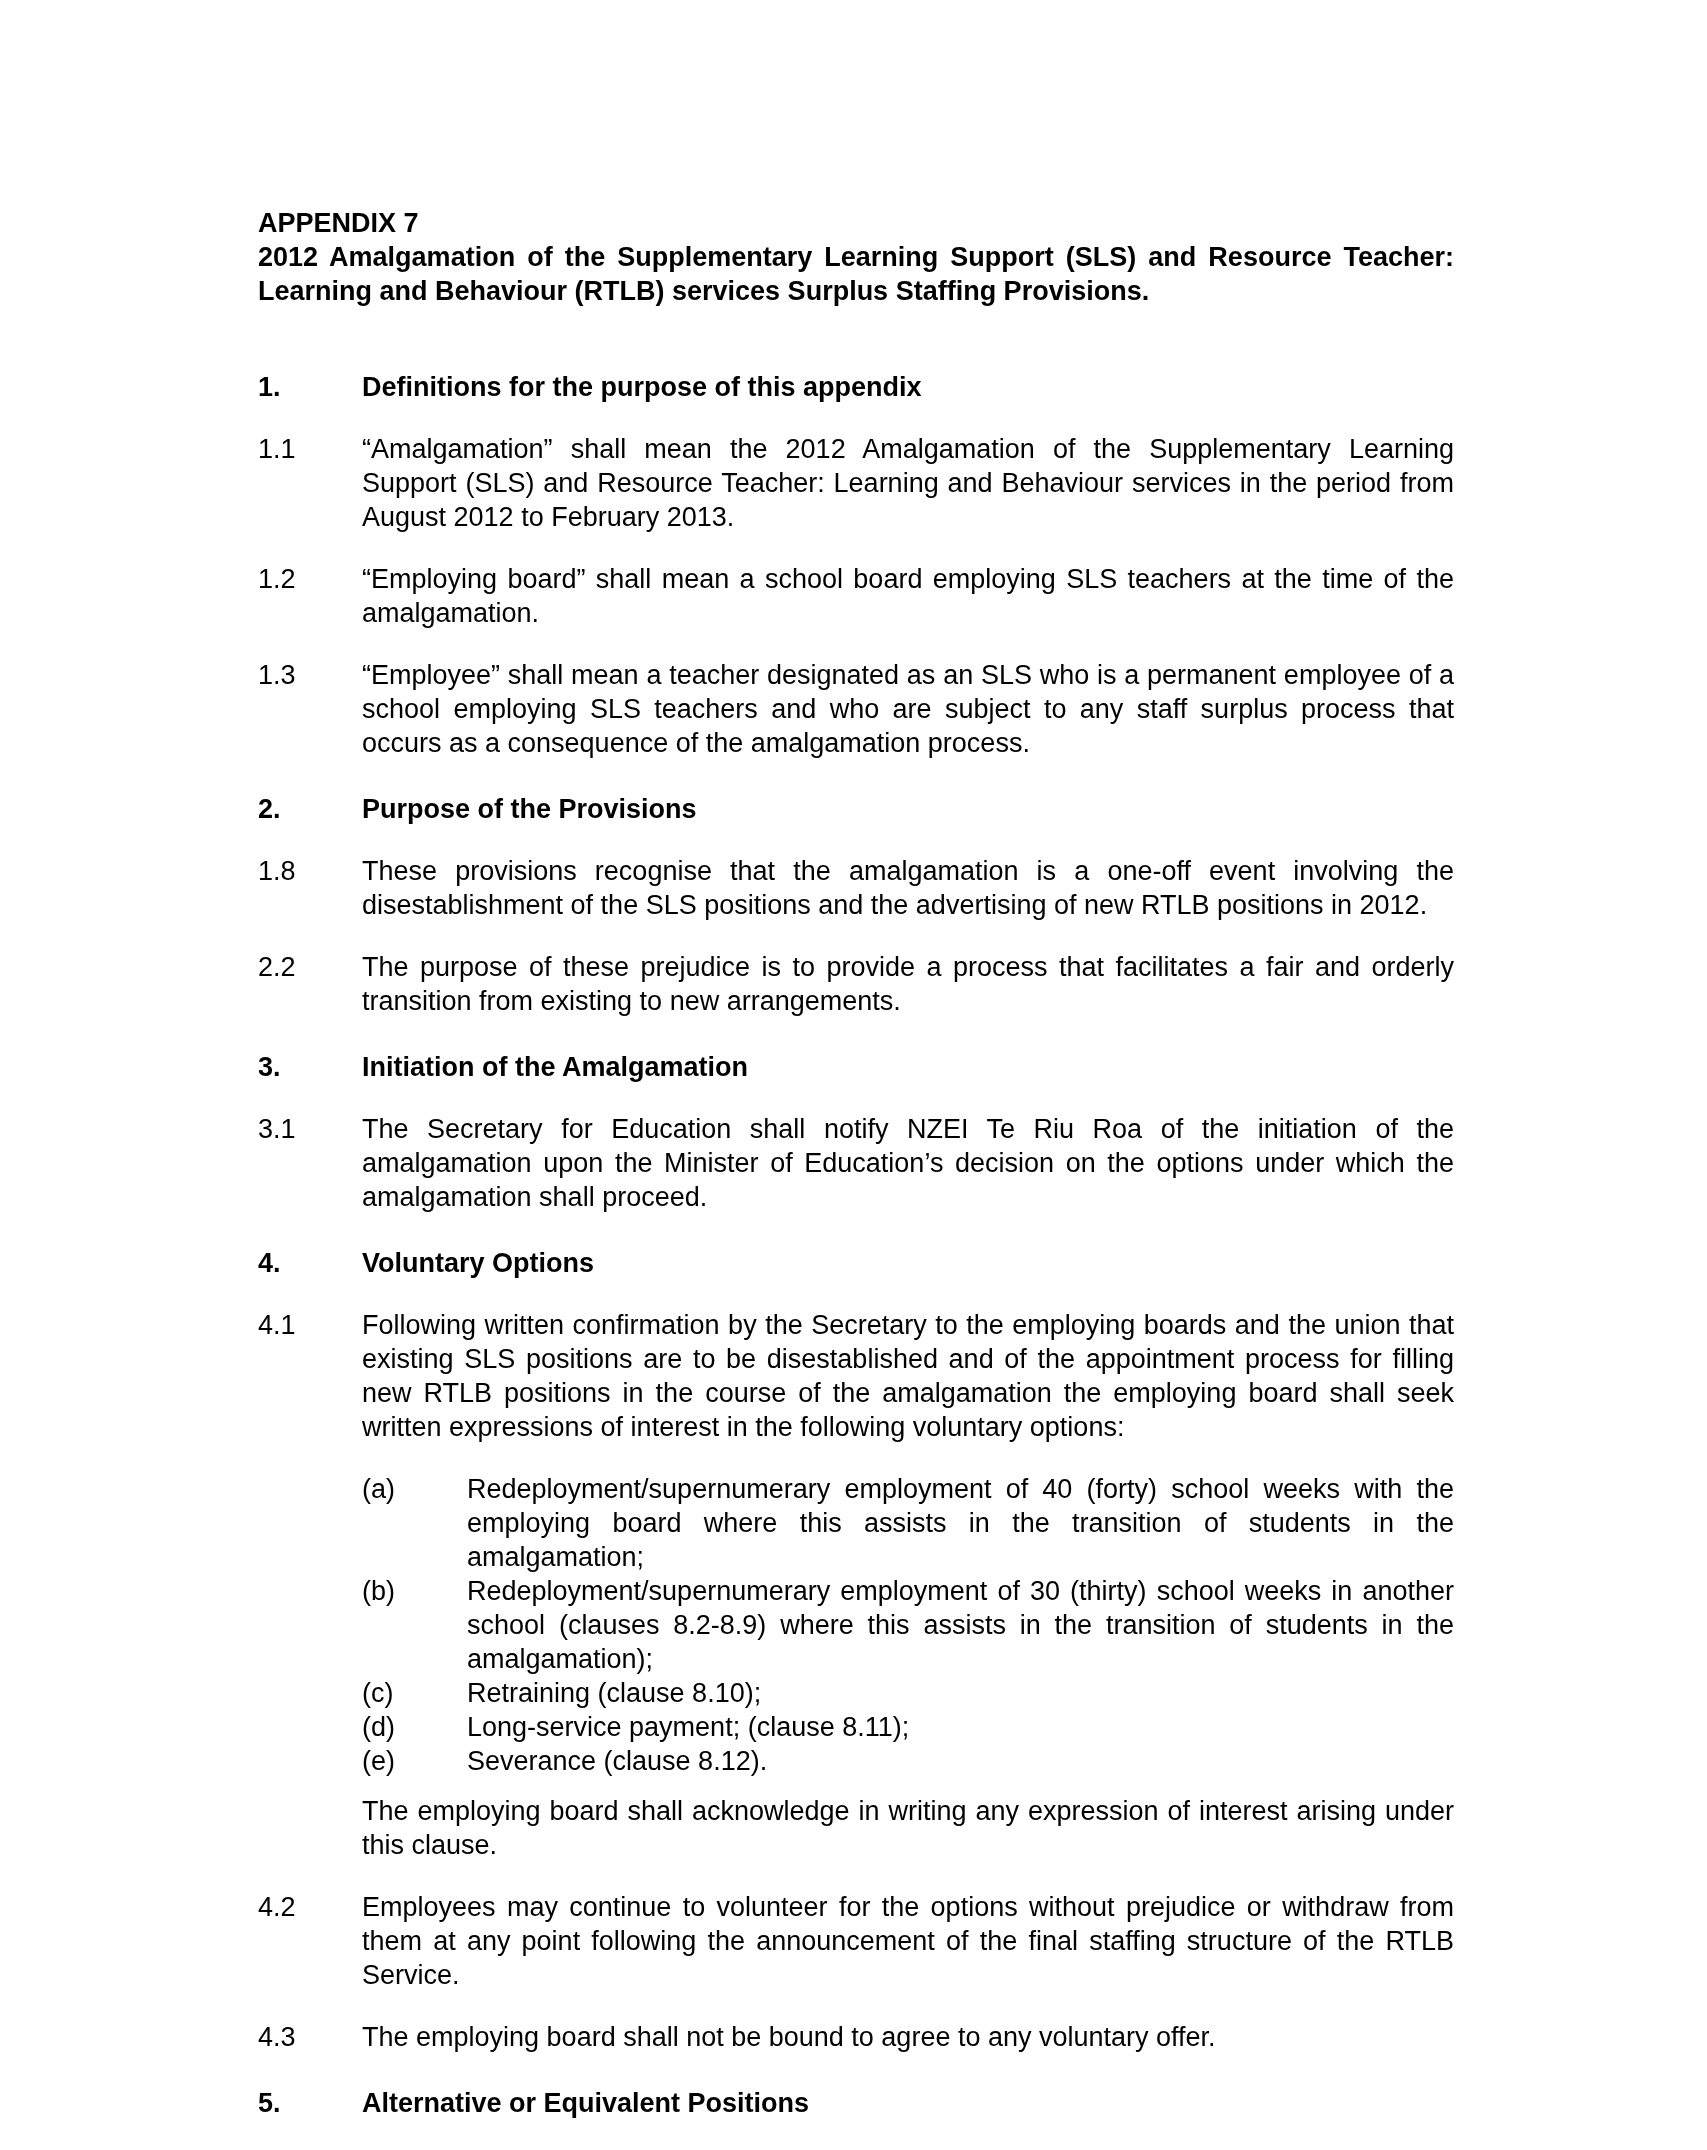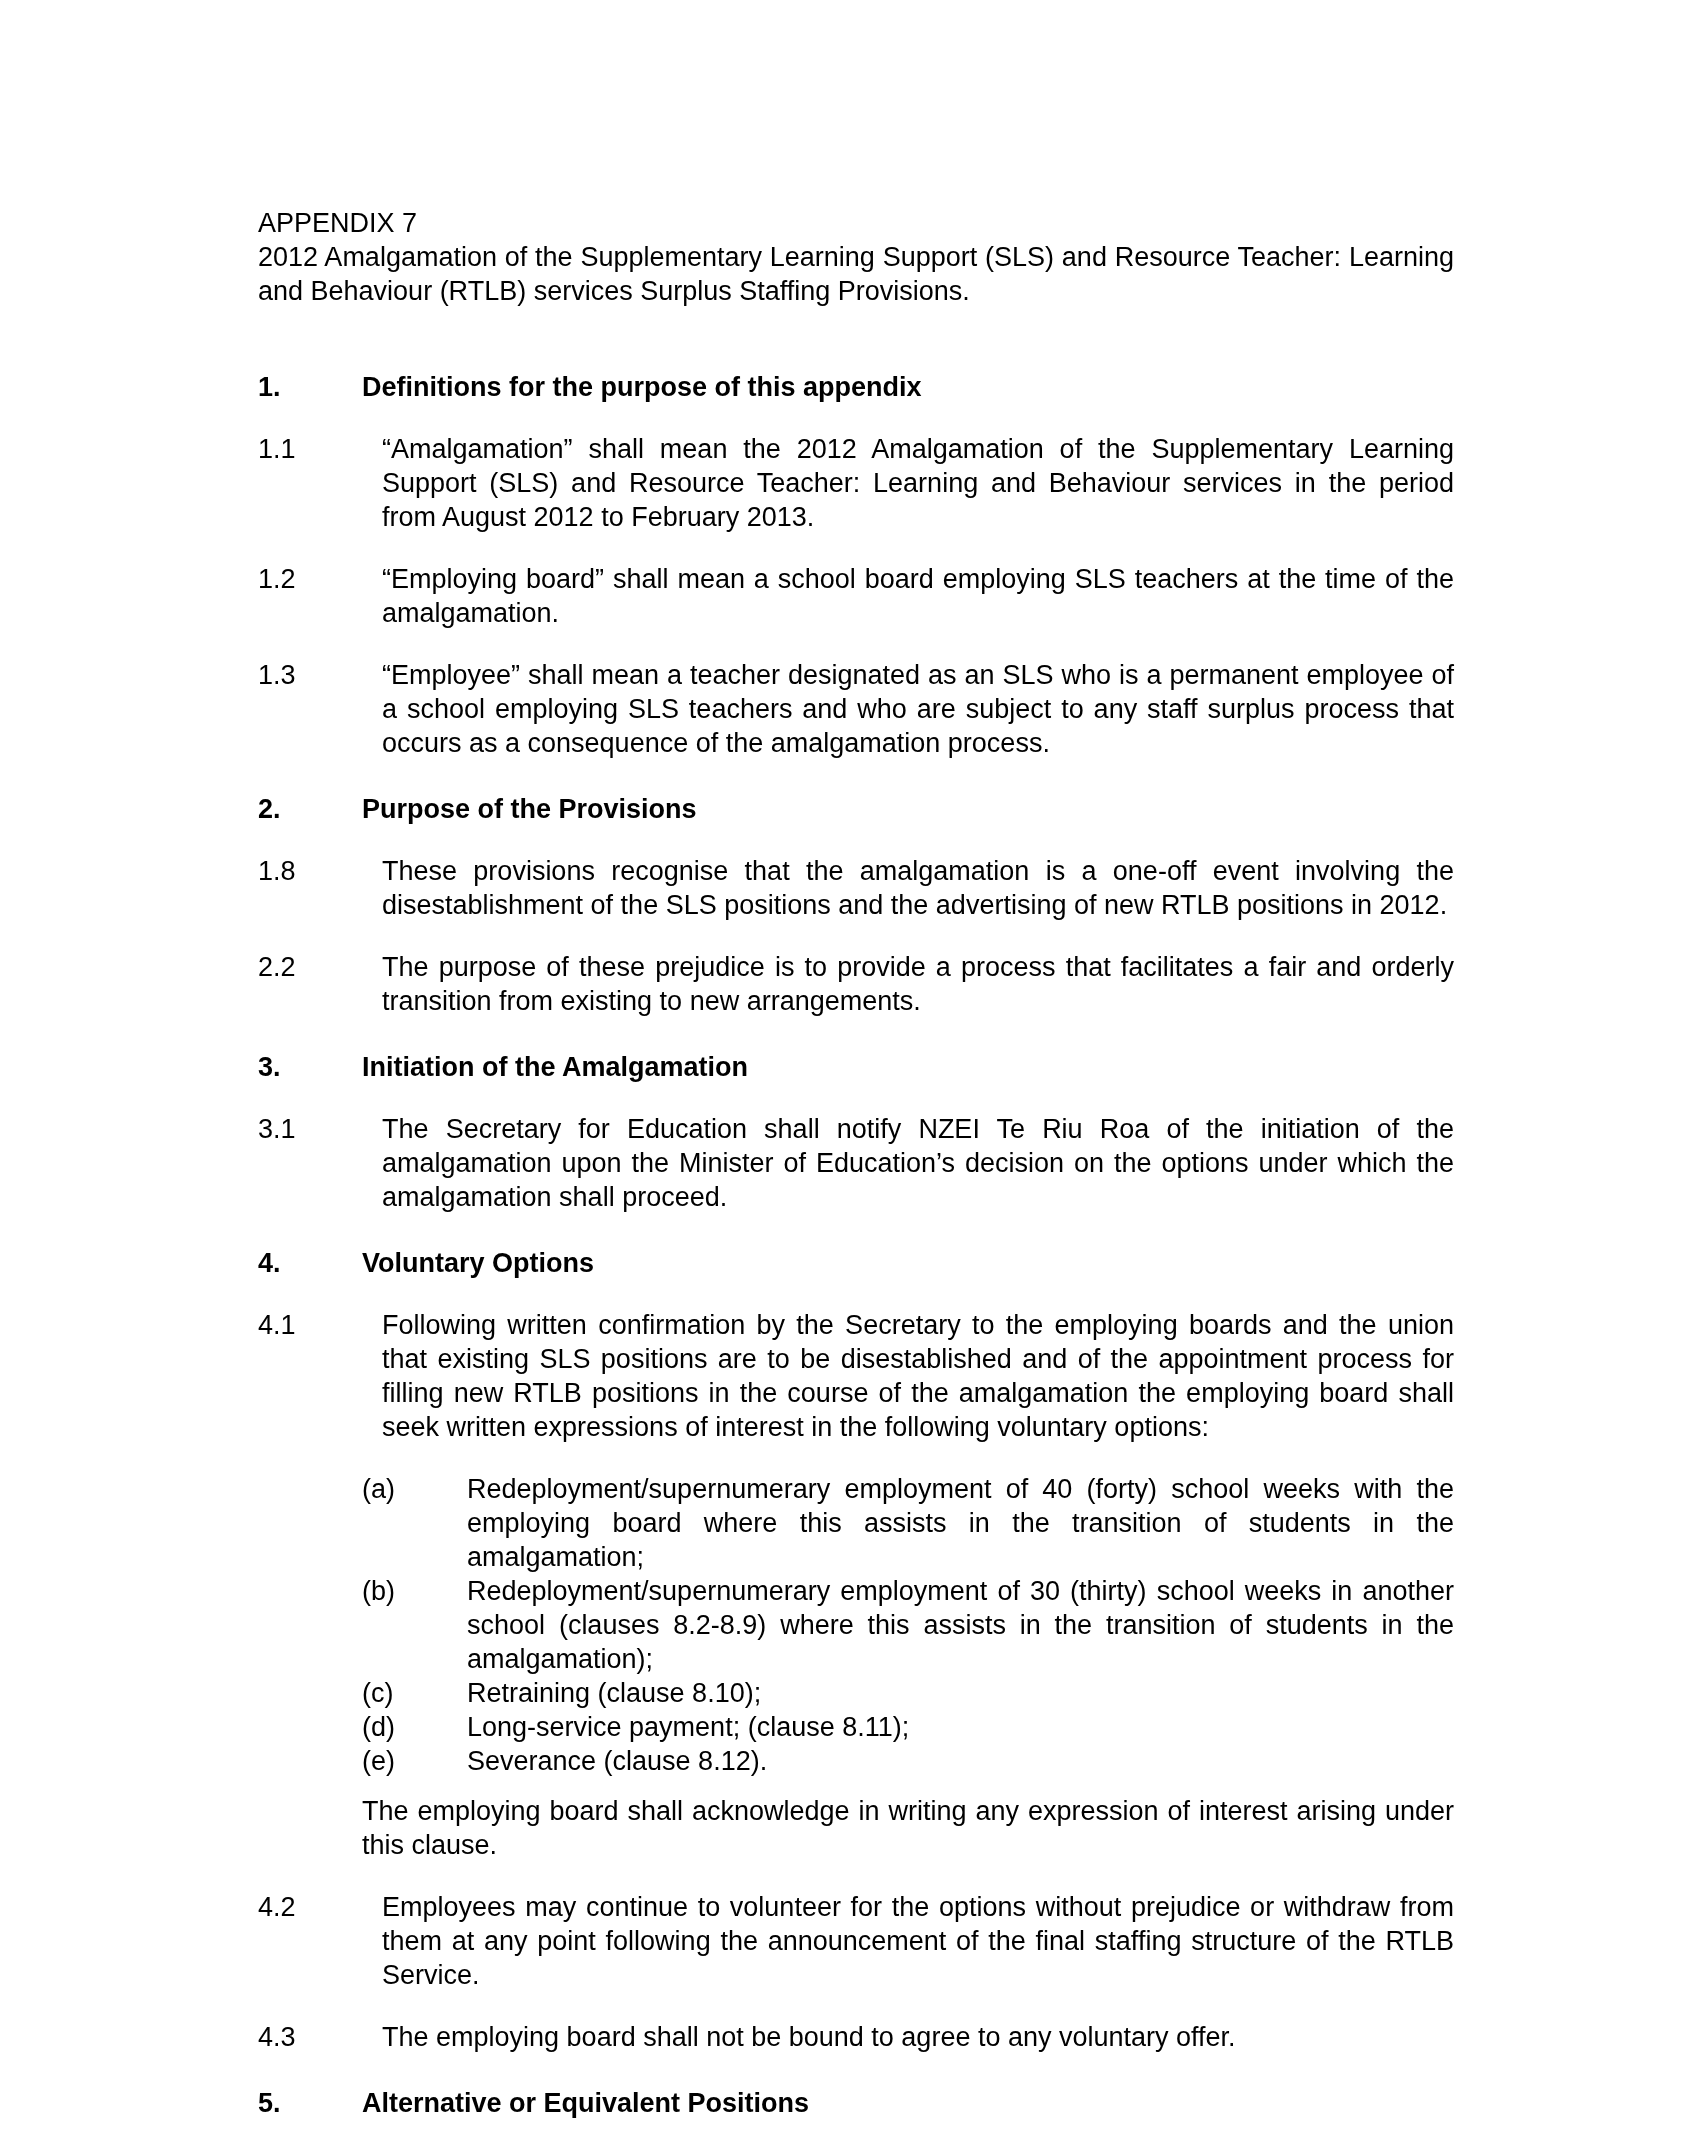--- a/index.html
+++ b/index.html
@@ -15,30 +15,30 @@
     line-height: 34px;
     overflow: hidden;
   }
   .content {
     position: absolute;
     left: 258px;
     top: 206px;
     width: 1196px;
   }
   .doc-title {
-    font-weight: 400;
+    font-weight: 700;
     text-align: justify;
   }
   .row { display: flex; }
   .row .num { flex: 0 0 104px; }
   .row .body { flex: 1 1 auto; text-align: justify; }
   .heading-row { font-weight: 700; margin-top: 32px; }
   .heading-row.first { margin-top: 62px; }
   .heading-row .body { text-align: left; }
-  .clause-row { margin-top: 28px; gap: 20px; }
+  .clause-row { margin-top: 28px; }
   .options { margin-top: 28px; margin-left: 104px; }
   .opt { display: flex; }
   .opt .marker { flex: 0 0 105px; }
   .opt .optbody { flex: 1 1 auto; text-align: justify; }
   .ack {
     margin-top: 16px;
     margin-left: 104px;
     text-align: justify;
   }
 </style>

